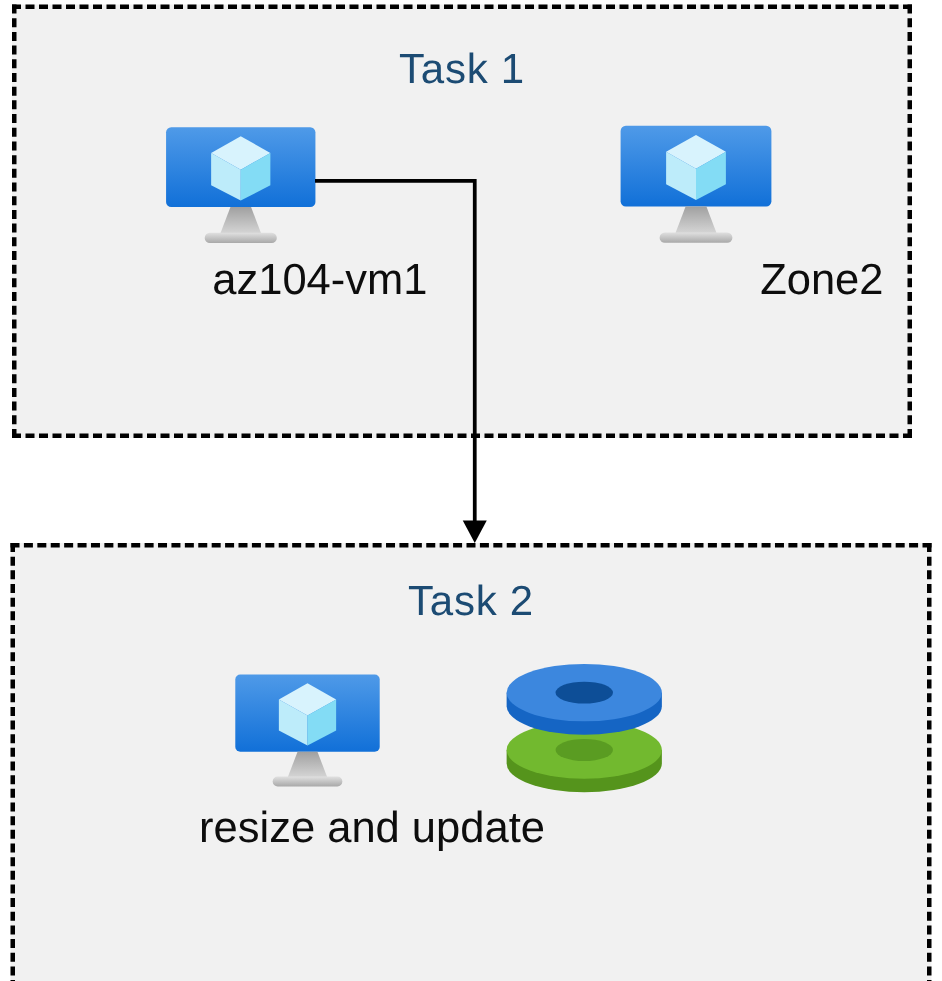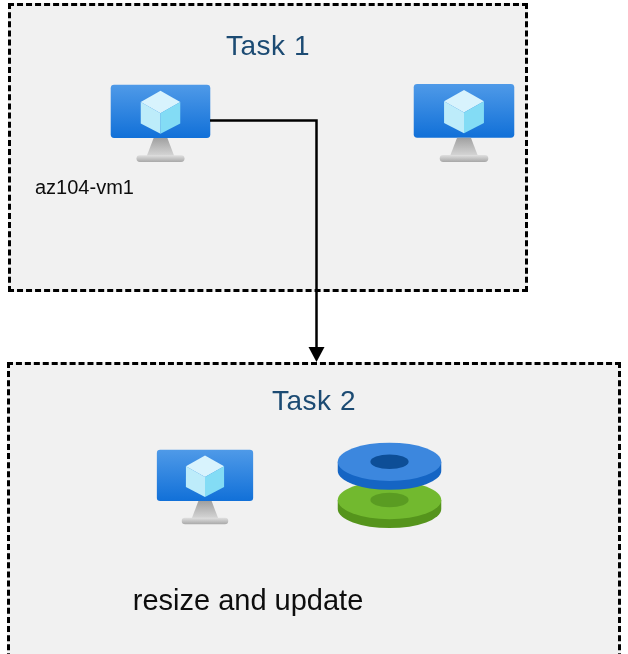--- a/index.html
+++ b/index.html
@@ -14,51 +14,51 @@
     height: 654px;
     background: #ffffff;
     overflow: hidden;
   }
   .task-box {
     position: absolute;
     box-sizing: border-box;
     background: var(--box_fill);
     border: 3px dashed var(--box_border);
   }
-  #task1-box { left: 8px;  top: 3px;   width: 520px; height: 289px; }
+  #task1-box { left: 8px;  top: 3px;   width: 600px; height: 289px; }
   #task2-box { left: 7px;  top: 362px; width: 614px; height: 352px; }
 
   .task-title {
     position: absolute;
     left: 0;
     width: 100%;
     text-align: center;
     font-size: 28px;
     color: var(--title_text);
     letter-spacing: 0.5px;
   }
   #task1-title { top: 24px; }
   #task2-title { top: 20px; }
 
   .icon { position: absolute; }
 
   .vm-label {
     position: absolute;
-    text-align: left;
-    font-size: 20px;
+    text-align: right;
+    font-size: 29px;
     line-height: 35px;
     color: var(--label_text);
   }
   #vm1-label { left: 35px;  top: 170px; width: 250px; }
   #vm2-label { left: 339px; top: 170px; width: 250px; }
 
   .caption {
     position: absolute;
     left: 98px;
-    top: 584px;
+    top: 536px;
     width: 300px;
     text-align: center;
     font-size: 29px;
     color: var(--label_text);
   }
 
   #arrow-overlay {
     position: absolute;
     left: 0; top: 0;
     pointer-events: none;
@@ -109,20 +109,21 @@
     <polygon points="60,35 37,22 37,47 60,59" style="fill:var(--cube_left)"></polygon>
     <polygon points="60,35 83,22 83,47 60,59" style="fill:var(--cube_right)"></polygon>
     <polygon points="52,64 68,64 76,85 44,85" fill="url(#gradNeck)"></polygon>
     <rect x="32" y="84" width="56" height="8" rx="4" fill="url(#gradBase)"></rect>
   </svg>
 
   <div class="vm-label" id="vm1-label">
     <div>az104-vm1</div>
   </div>
   <div class="vm-label" id="vm2-label">
+    <div>Zone2</div>
   </div>
 
   <svg class="icon" style="left:155px;top:448px" width="100" height="83" viewBox="0 0 120 100">
     <rect x="2" y="2" width="116" height="62" rx="4" fill="url(#gradScreen)"></rect>
     <polygon points="60,9 83,22 60,35 37,22" style="fill:var(--cube_top)"></polygon>
     <polygon points="60,35 37,22 37,47 60,59" style="fill:var(--cube_left)"></polygon>
     <polygon points="60,35 83,22 83,47 60,59" style="fill:var(--cube_right)"></polygon>
     <polygon points="52,64 68,64 76,85 44,85" fill="url(#gradNeck)"></polygon>
     <rect x="32" y="84" width="56" height="8" rx="4" fill="url(#gradBase)"></rect>
   </svg>

